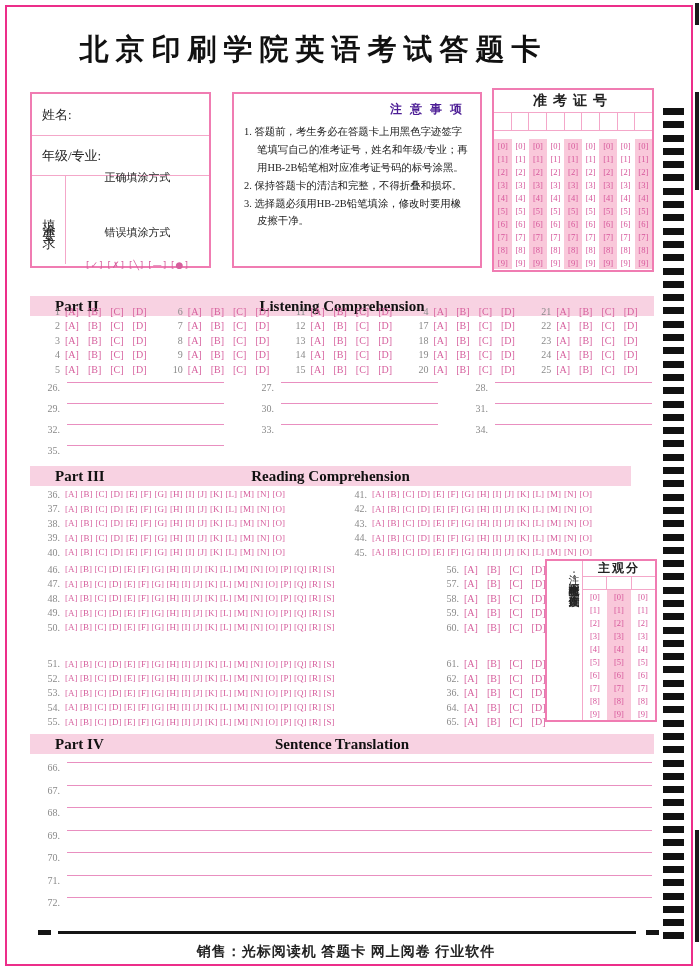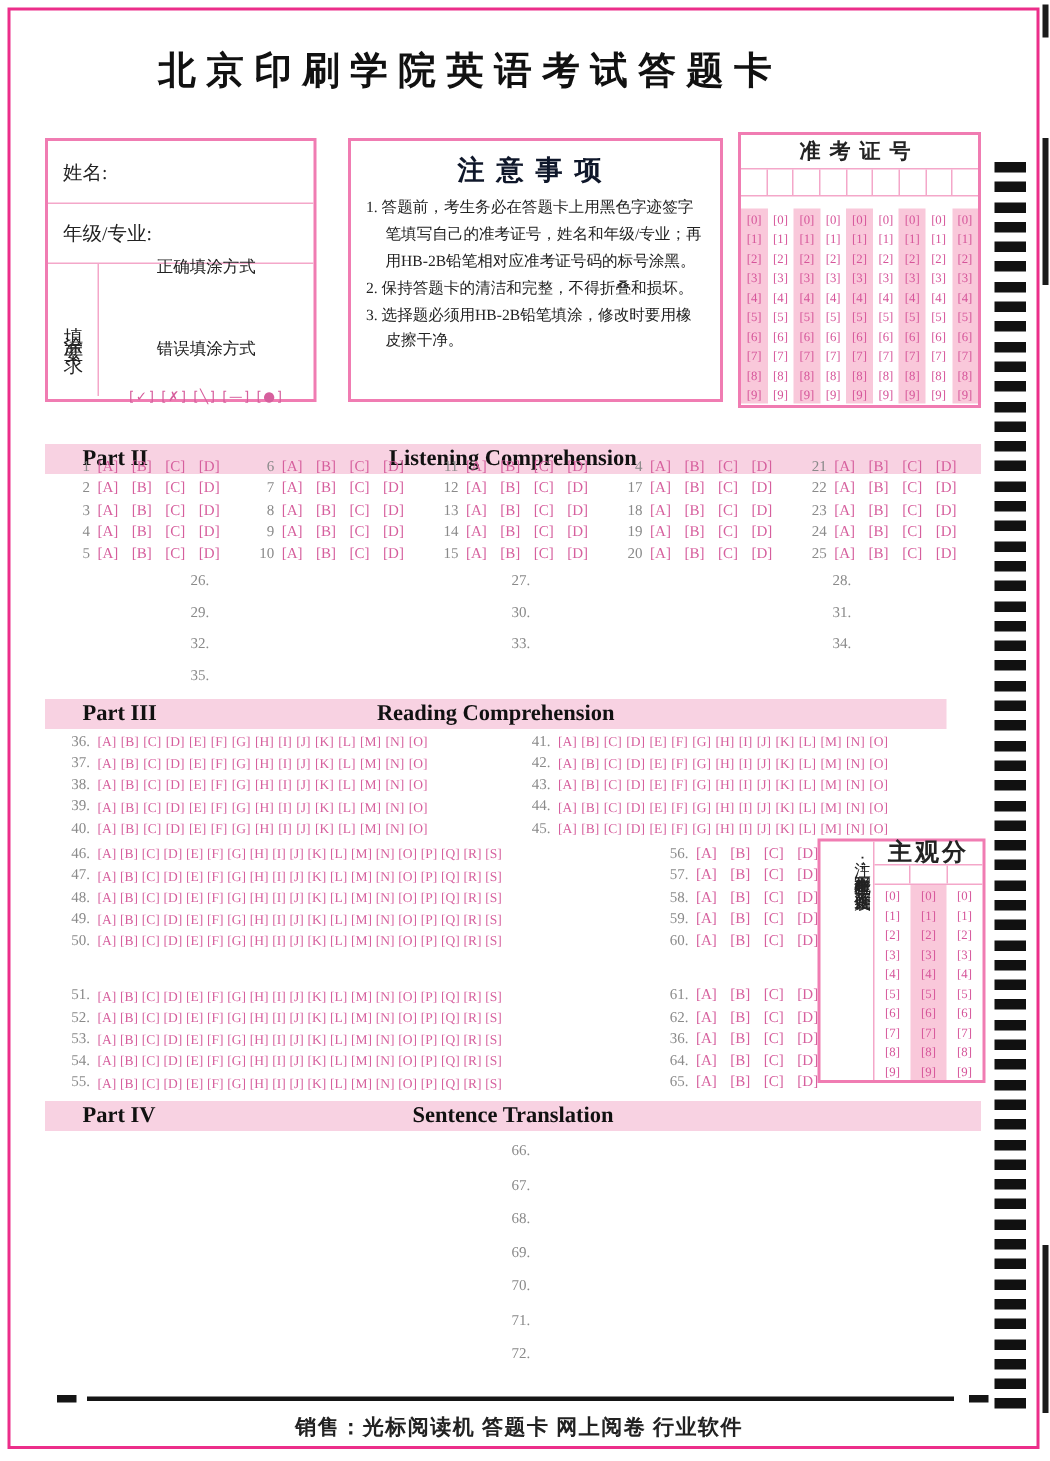--- a/index.html
+++ b/index.html
@@ -4,43 +4,43 @@
 <style>
   * { margin:0; padding:0; box-sizing:border-box; }
   html,body { width:700px; height:974px; background:#fff; overflow:hidden;
     font-family:"Liberation Serif","DejaVu Serif",serif; }
   .abs { position:absolute; }
   #sheet { position:relative; width:700px; height:974px; background:#fff; }
 
   
   .frame { left:5px; top:5px; width:688px; height:961px; border:2px solid #ec2e8a; }
 
-  .title { left:0; top:30px; width:627px; text-align:center; font-size:25px;
+  .title { left:0; top:30px; width:627px; text-align:center; font-size:29px;
     font-weight:bold; color:#111; letter-spacing:7px; }
 
   
   .pbox { border:2px solid #f07cb2; background:#fff; }
   .info-box { left:30px; top:92px; width:181px; height:176px; }
   .info-row1 { height:42px; border-bottom:1px solid #f4a7c9; display:flex; align-items:center;
     padding-left:10px; font-size:13px; color:#222; }
   .info-row2 { height:40px; border-bottom:1px solid #f4a7c9; display:flex; align-items:center;
     padding-left:10px; font-size:13px; color:#222; }
   .info-row3 { height:88px; display:flex; }
   .fill-req { width:34px; border-right:1px solid #f4a7c9; display:flex; align-items:center;
     justify-content:center; font-size:13px; color:#222; writing-mode:vertical-rl;
     letter-spacing:6px; }
   .fill-demo { flex:1; display:flex; flex-direction:column; align-items:center;
     justify-content:center; gap:20px; font-size:11px; color:#222; }
   .black-bar { width:17px; height:5px; background:#111; }
   .wrong-marks { color:#d65f9d; font-size:9px; letter-spacing:1px;
     font-family:"DejaVu Sans",sans-serif; }
 
   .notice-box { left:232px; top:92px; width:250px; height:176px; padding:7px 10px 0 10px; }
-  .notice-title { text-align:center; font-size:18px; font-weight:bold; letter-spacing:8px;
-    color:#0f172a; margin-bottom:5px; }
+  .notice-title { text-align:right; font-size:12px; font-weight:bold; letter-spacing:8px;
+    color:#4c1d95; margin-bottom:5px; }
   .notice-item { font-size:10.4px; color:#222; line-height:1.72; padding-left:13px;
     text-indent:-13px; }
 
   .adm-box { left:492px; top:88px; width:162px; height:184px; }
   .adm-title { height:23px; border-bottom:1px solid #f4a7c9; display:flex; align-items:center;
     justify-content:center; font-size:14px; font-weight:bold; letter-spacing:6px; color:#222; }
   .adm-write-row { height:18px; display:flex; border-bottom:1px solid #f4a7c9; }
   .adm-write-cell { flex:1; border-right:1px solid #f4a7c9; }
   .adm-write-cell:last-child { border-right:none; }
   .adm-gap { height:8px; }
@@ -70,34 +70,34 @@
   #q1-25 .q-col { width:123px; }
   #q36-45 { left:38px; top:487px; width:614px; display:flex; }
   #q36-45 .q-col { width:320px; }
   #q46-55 { left:38px; top:562px; }
   #q56-65 { left:437px; top:562px; }
   .block-gap { height:22px; }
 
   
   .lines3 { left:38px; top:382px; width:614px; display:flex; gap:28px; }
   .lines3 .q-col { flex:1; }
-  .line-row { display:flex; align-items:center; height:21px; padding-bottom:3px;flex-direction:column; }
+  .line-row { display:flex; align-items:flex-start; height:21px; padding-bottom:3px; }
   .line-row .qnum { font-size:10px; }
   .ans-line { flex:1; border-bottom:1.5px solid #e98fc0; margin-left:2px; }
   #lines66-72 { left:38px; top:762px; width:614px; }
   #lines66-72 .line-row { height:22.5px; }
 
   
   .subj-box { left:545px; top:559px; width:112px; height:163px; display:flex;
     border:2px solid #f07cb2; }
   .subj-note { width:36px; border-right:1px solid #f4a7c9; writing-mode:vertical-rl;
     font-size:11px; color:#222; line-height:16px; padding-top:4px; text-align:left; }
   .subj-right { flex:1; display:flex; flex-direction:column; }
   .subj-title { height:16px; border-bottom:1px solid #f4a7c9; display:flex; align-items:center;
-    justify-content:center; font-size:16px; font-weight:bold; letter-spacing:2px; color:#222; }
+    justify-content:center; font-size:12px; font-weight:bold; letter-spacing:2px; color:#222; }
   .subj-write-row { height:13px; display:flex; border-bottom:1px solid #f4a7c9; }
   .subj-write-cell { flex:1; border-right:1px solid #f4a7c9; }
   .subj-write-cell:last-child { border-right:none; }
   .subj-grid { flex:1; display:flex; }
   .subj-col { flex:1; display:flex; flex-direction:column; }
   .subj-col.stripe { background:#f9c8da; }
   .subj-digit { flex:1; display:flex; align-items:center; justify-content:center;
     font-size:8.5px; color:#d6559a; white-space:nowrap; }
 
   

